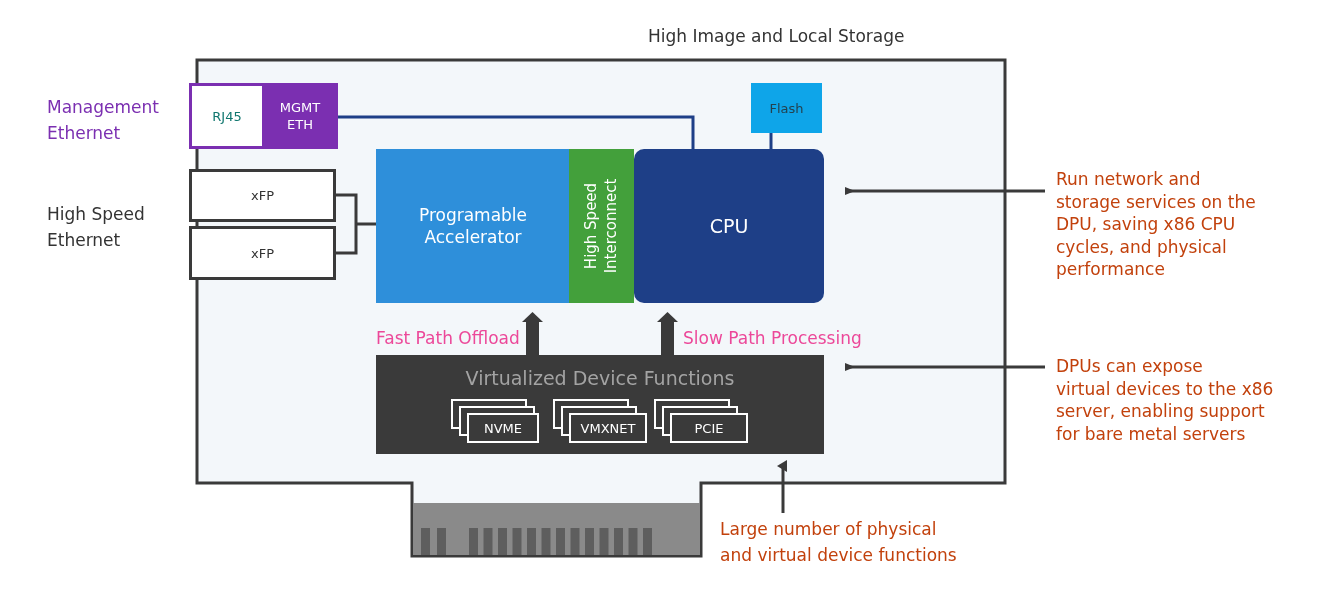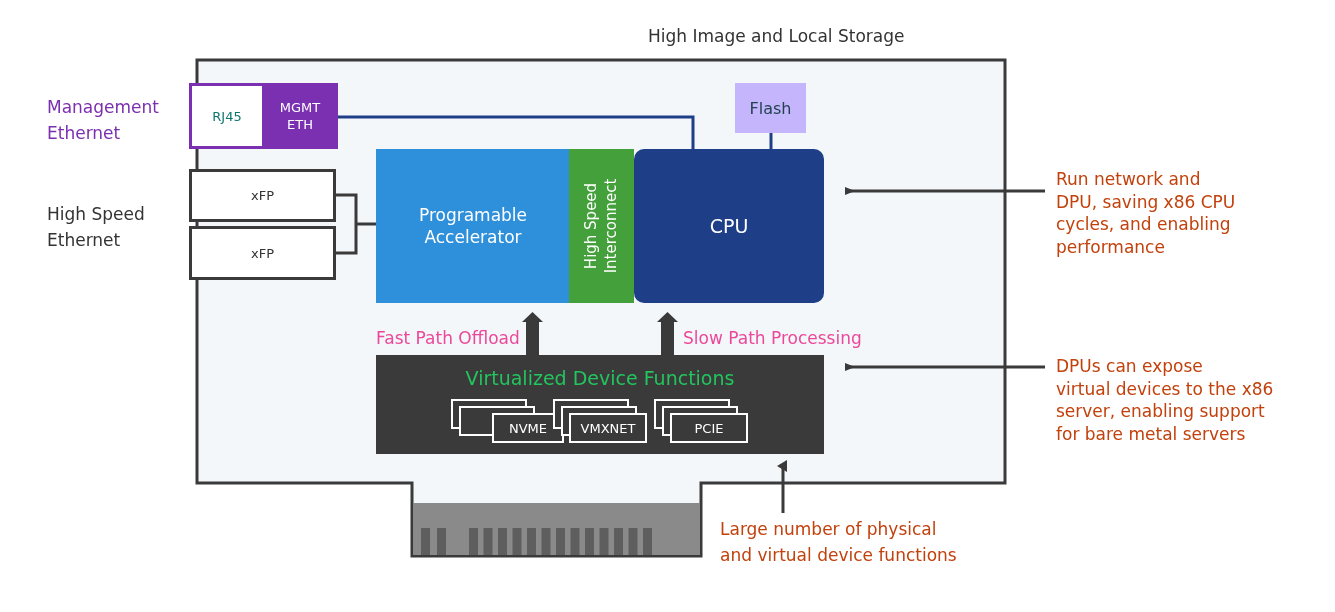--- a/index.html
+++ b/index.html
@@ -5,27 +5,27 @@
   html, body { margin: 0; padding: 0; }
   body { width: 1335px; height: 612px; background: #ffffff; position: relative; overflow: hidden; font-family: "DejaVu Sans", sans-serif; color: #333; }
   .abs { position: absolute; }
   svg.board { position: absolute; left: 0; top: 0; }
   .label { position: absolute; font-size: 17px; line-height: 26px; color: #333; }
   .mgmt-label { color: #7b2fb1; }
   .box { position: absolute; box-sizing: border-box; display: flex; align-items: center; justify-content: center; text-align: center; }
   .xfp { border: 3px solid #3a3a3a; background: #fff; font-size: 13px; color: #333; }
   .rj45 { background: #fff; color: #0f766e; font-size: 13px; }
   .mgmteth { background: #7b2fb1; color: #fff; font-size: 13px; line-height: 17px; }
-  .flash { background: #c4b5fd; color: #24424f; font-size: 16px; }
+  .flash { background: #0ea5e9; color: #24424f; font-size: 13px; margin-left: 16px; }
   .accel { background: #2e8fda; color: #fff; font-size: 17px; line-height: 22px; }
   .interconnect { background: #43a03b; color: #fff; font-size: 15px; line-height: 20px; }
   .interconnect span { display: inline-block; transform: rotate(-90deg); white-space: nowrap; }
   .cpu { background: #1e3f87; color: #fff; font-size: 19px; }
   .vdf { background: #3a3a3a; }
-  .vdf-title { position: absolute; left: 0; right: 0; top: 12px; text-align: center; color: #22c55e; font-size: 19px; }
+  .vdf-title { position: absolute; left: 0; right: 0; top: 12px; text-align: center; color: #a3a3a3; font-size: 19px; }
   .stack { position: absolute; }
   .card { position: absolute; box-sizing: border-box; border: 2px solid #fff; background: #3a3a3a; width: 76px; height: 30px; color: #fff; font-size: 13px; display: flex; align-items: center; justify-content: center; }
   .small-label { position: absolute; font-size: 17px; color: #ec4899; text-align: right; }
   .annot { position: absolute; font-size: 17px; line-height: 22.5px; color: #c2410c; }
 </style>
 </head>
 <body>
 
 <svg class="board" width="1335" height="612">
   <defs>
@@ -112,38 +112,39 @@
 <div class="box cpu" style="left:634px; top:149px; width:190px; height:154px;border-radius:10px;">CPU</div>
 
 <div class="small-label" style="left:376px; top:328px;">Fast Path Offload</div>
 <div class="small-label" style="left:683px; top:328px;">Slow Path Processing</div>
 
 <div class="abs vdf" style="left:376px; top:355px; width:448px; height:99px;">
   <div class="vdf-title">Virtualized Device Functions</div>
   <div class="stack" style="left:75px; top:44px;">
     <div class="card" style="left:0; top:0;"></div>
     <div class="card" style="left:8px; top:7px;"></div>
-    <div class="card" style="left:16px; top:14px; width:72px;margin-left:25px;">NVME</div>
+    <div class="card" style="left:16px; top:14px; width:72px;">NVME</div>
   </div>
   <div class="stack" style="left:177px; top:44px;">
     <div class="card" style="left:0; top:0;"></div>
     <div class="card" style="left:8px; top:7px;"></div>
     <div class="card" style="left:16px; top:14px; width:78px;">VMXNET</div>
   </div>
   <div class="stack" style="left:278px; top:44px;">
     <div class="card" style="left:0; top:0;"></div>
     <div class="card" style="left:8px; top:7px;"></div>
     <div class="card" style="left:16px; top:14px; width:78px;">PCIE</div>
   </div>
 </div>
 
 <div class="annot" style="left:1056px; top:168px;">
   <div>Run network and</div>
+  <div>storage services on the</div>
   <div>DPU, saving x86 CPU</div>
-  <div>cycles, and enabling</div>
+  <div>cycles, and physical</div>
   <div>performance</div>
 </div>
 <div class="annot" style="left:1056px; top:355px;">
   <div>DPUs can expose</div>
   <div>virtual devices to the x86</div>
   <div>server, enabling support</div>
   <div>for bare metal servers</div>
 </div>
 <div class="annot" style="left:720px; top:516px; line-height:26px;">
   <div>Large number of physical</div>

